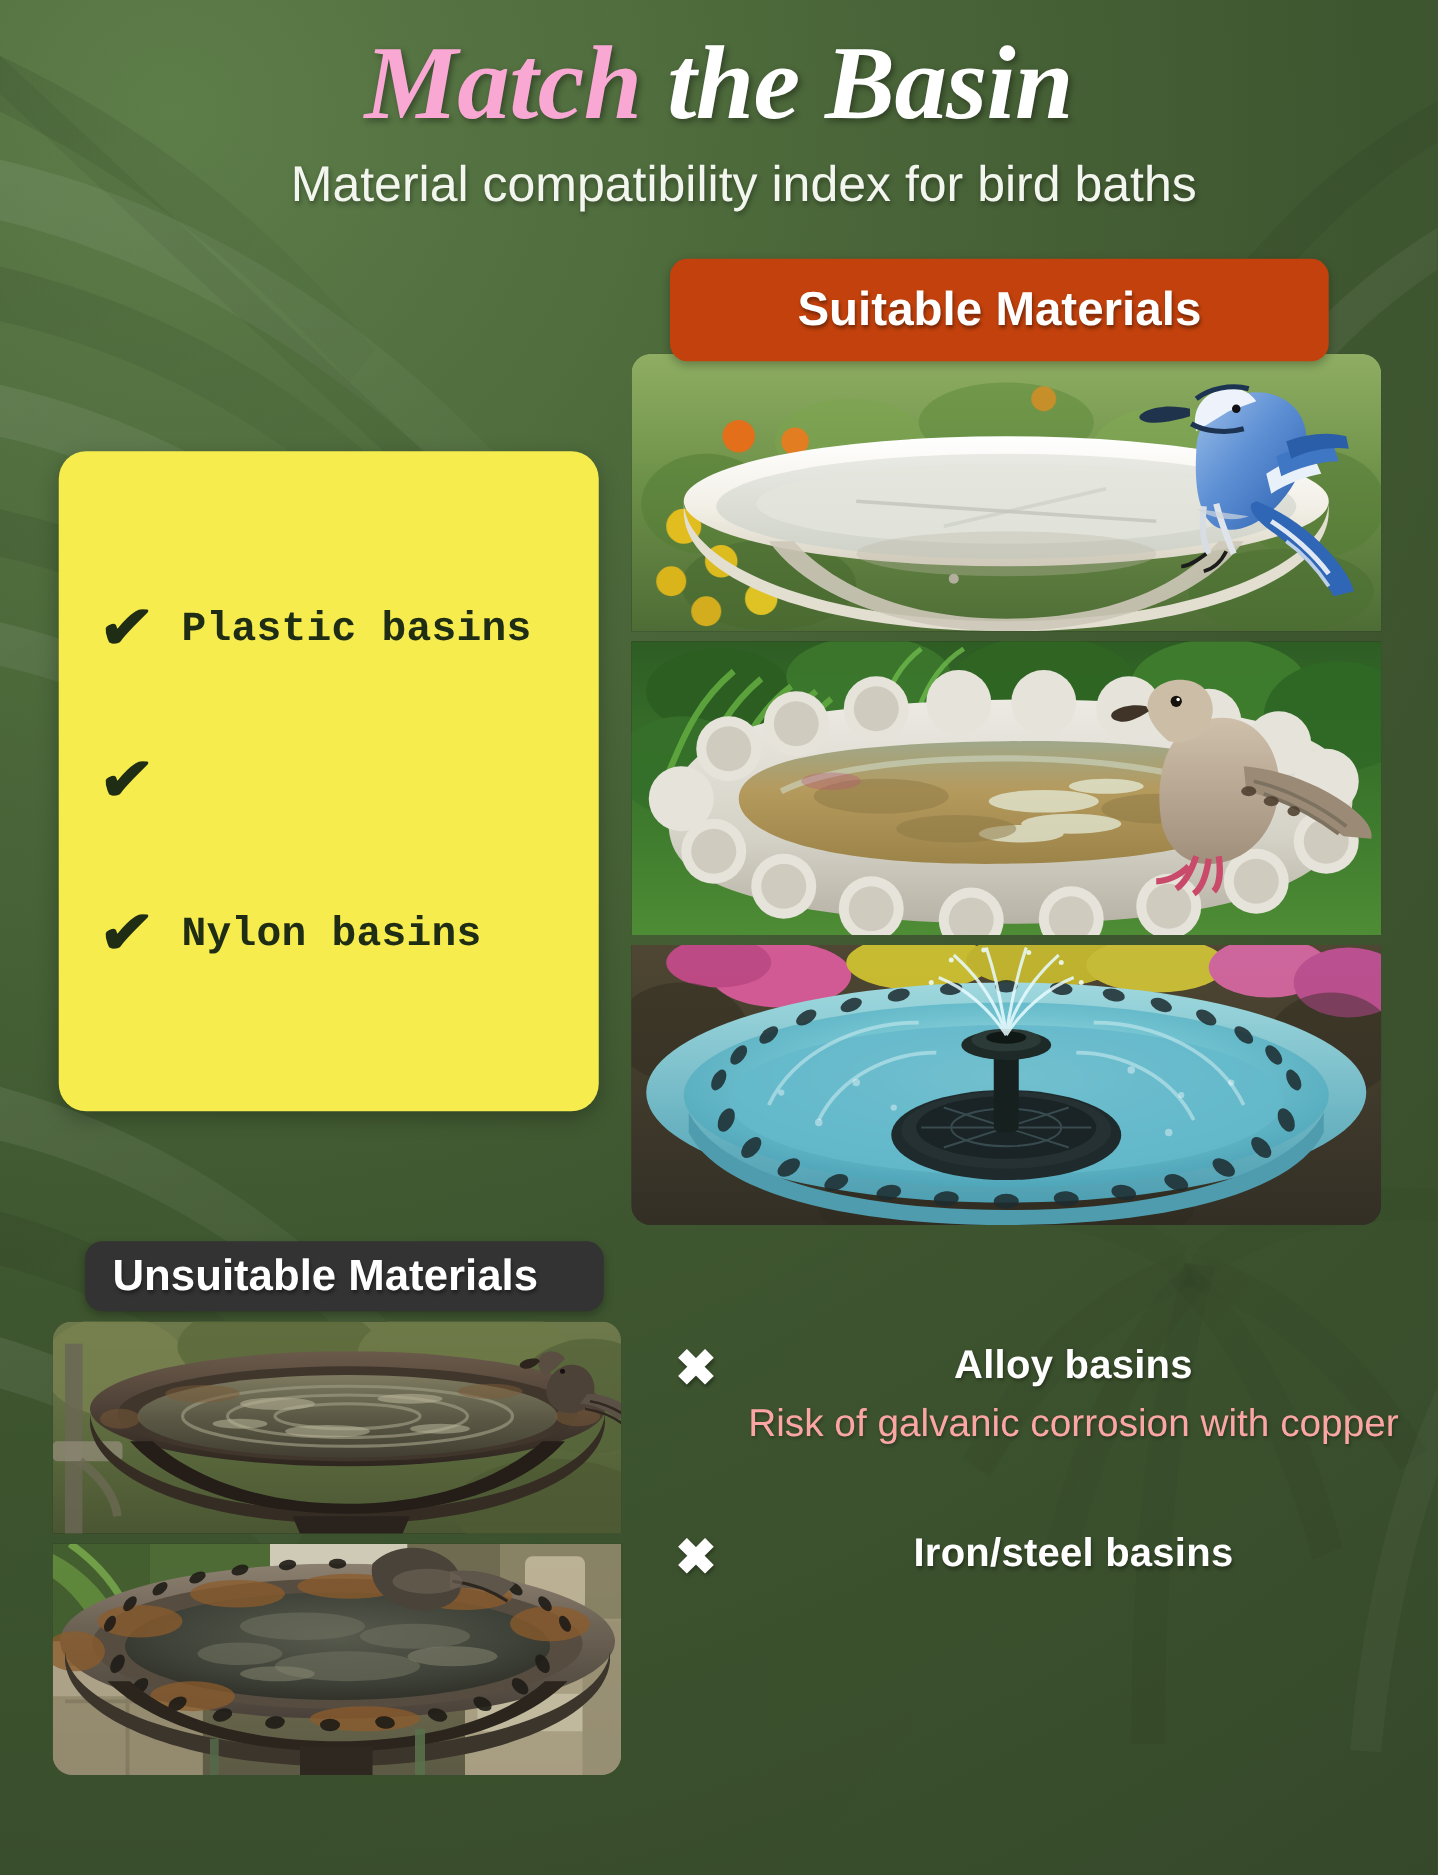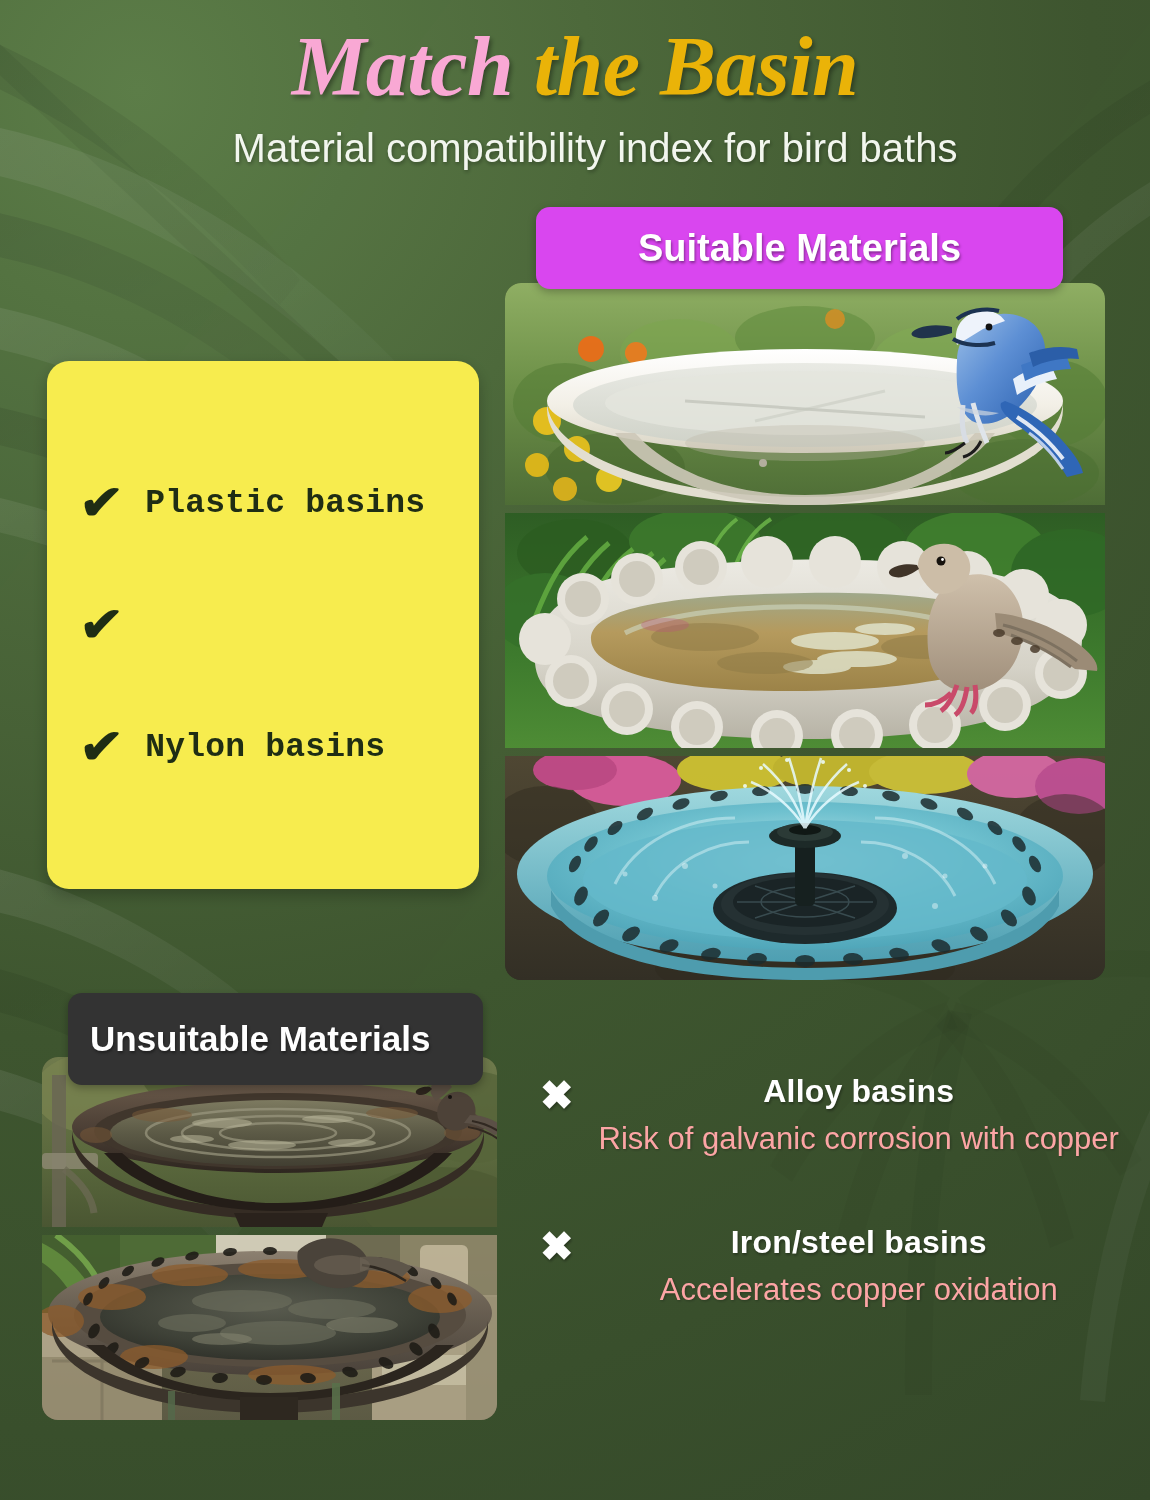--- a/index.html
+++ b/index.html
@@ -26,21 +26,21 @@
   .title {
     font-family:"Liberation Serif", serif;
     font-style:italic; font-weight:bold;
     font-size:84px; line-height:1.02;
     letter-spacing:-0.5px;
     padding-top:24px;
     text-shadow:2px 3px 5px rgba(0,0,0,.38);
     white-space:nowrap;
   }
   .title .accent { color:#f9a8d4; }
-  .title .plain  { color:#eab308; }
+  .title .plain  { color:#ffffff; }
   .subtitle {
     color:#f2f6ee;
     font-size:40px;
     font-weight:400;
     margin-top:16px;
     text-shadow:1px 2px 4px rgba(0,0,0,.35);
     white-space:nowrap;
     margin-left:40px;
   }
 
@@ -48,24 +48,24 @@
   .badge {
     position:absolute; z-index:12;
     display:flex; align-items:center; justify-content:center;
     color:#ffffff; font-weight:bold;
     border-radius:14px;
     text-shadow:1px 2px 3px rgba(0,0,0,.4);
     box-shadow:0 3px 8px rgba(0,0,0,.28);
   }
   #badge-suitable {
     left:536px; top:207px; width:527px; height:82px;
-    background:#d946ef; font-size:38px;
+    background:#c2410c; font-size:38px;
   }
   #badge-unsuitable {
-    left:68px; top:993px; width:415px; height:92px;
+    left:68px; top:993px; width:415px; height:56px;
     background:#333333; font-size:35px; justify-content:flex-start; padding-left:22px;
   }
 
   
   #suitable-card {
     position:absolute; z-index:8;
     left:47px; top:361px; width:432px; height:528px;
     background:#f7ec4e;
     border-radius:22px;
     box-shadow:0 6px 16px rgba(0,0,0,.25);
@@ -698,16 +698,15 @@
     <span class="x-icon">✖</span>
     <div class="x-body">
       <div class="x-title">Alloy basins</div>
       <div class="x-desc">Risk of galvanic corrosion with copper</div>
     </div>
   </div>
   <div class="x-item">
     <span class="x-icon">✖</span>
     <div class="x-body">
       <div class="x-title">Iron/steel basins</div>
-      <div class="x-desc">Accelerates copper oxidation</div>
     </div>
   </div>
 </div>
 
 </body></html>

